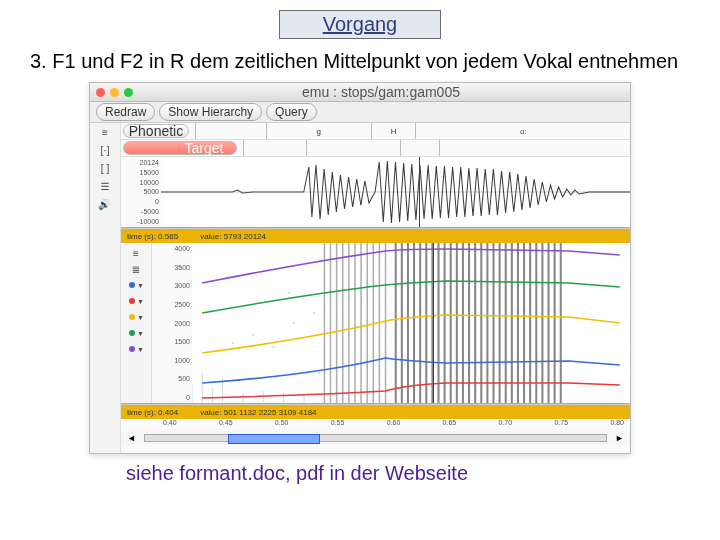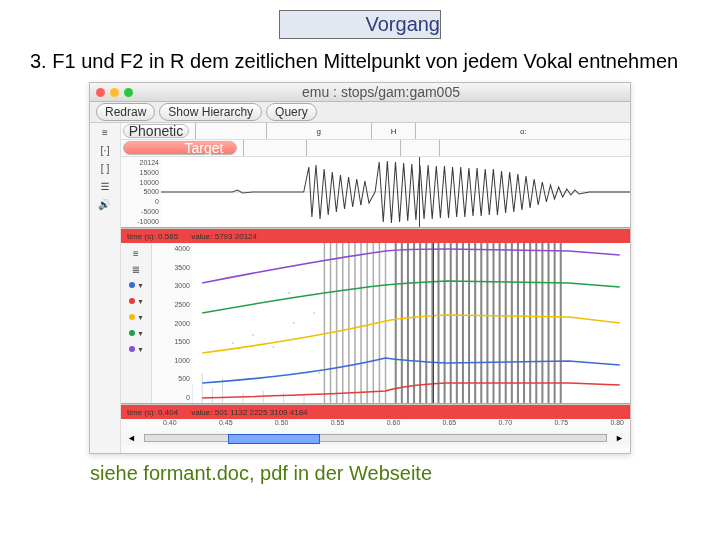--- a/index.html
+++ b/index.html
@@ -8,29 +8,30 @@
     width: 720px;
     height: 540px;
     font-family: Arial, sans-serif;
     background: #fff;
     overflow: hidden;
   }
   .slide { width: 720px; height: 540px; position: relative; box-sizing: border-box; padding: 10px 30px; }
   .title-chip {
     margin: 0 auto 10px auto;
     width: 160px;
-    text-align: right;
+    text-align: center;
     padding: 2px 0;
     border: 1px solid #6b6b6b;
     background: #e3e7f1;
     color: #2e3f7a;
     font-size: 20px;
+    text-decoration: underline;
   }
   .step-text { font-size: 20px; color: #000; margin: 6px 0 8px 0; line-height: 1.25; }
-  .caption { font-size: 20px; color: #4d7c0f; margin-top: 8px; margin-left: 60px; }
+  .caption { font-size: 20px; color: #4c1d95; margin-top: 8px; margin-left: 96px; }
 
   .app-window {
     margin: 0 auto;
     width: 540px;
     height: 370px;
     background: #fafafa;
     border: 1px solid #bbb;
     box-shadow: 0 2px 6px rgba(0,0,0,0.15);
     display: flex;
     flex-direction: column;
@@ -130,28 +131,28 @@
   }
   .yaxis span { line-height: 1; }
 
   .panel { border-bottom: 1px solid #aaa; display: flex; position: relative; }
   .wave { height: 70px; }
   .spec { height: 160px; }
   .plot { flex: 1; position: relative; overflow: hidden; }
 
   .status-bar {
     height: 14px;
-    background: #ef4444;
+    background: #eab308;
     border-top: 1px solid #ccc;
     display: flex;
     align-items: center;
     font-size: 8px;
     color: #333;
     padding: 0 6px;
-    gap: 13px;
+    gap: 22px;
   }
 
   .xticks {
     height: 12px;
     display: flex;
     font-size: 7px;
     color: #555;
   }
   .xticks .spacer { width: 36px; }
   .xticks .ticks { flex: 1; display: flex; justify-content: space-between; padding: 0 6px; }

